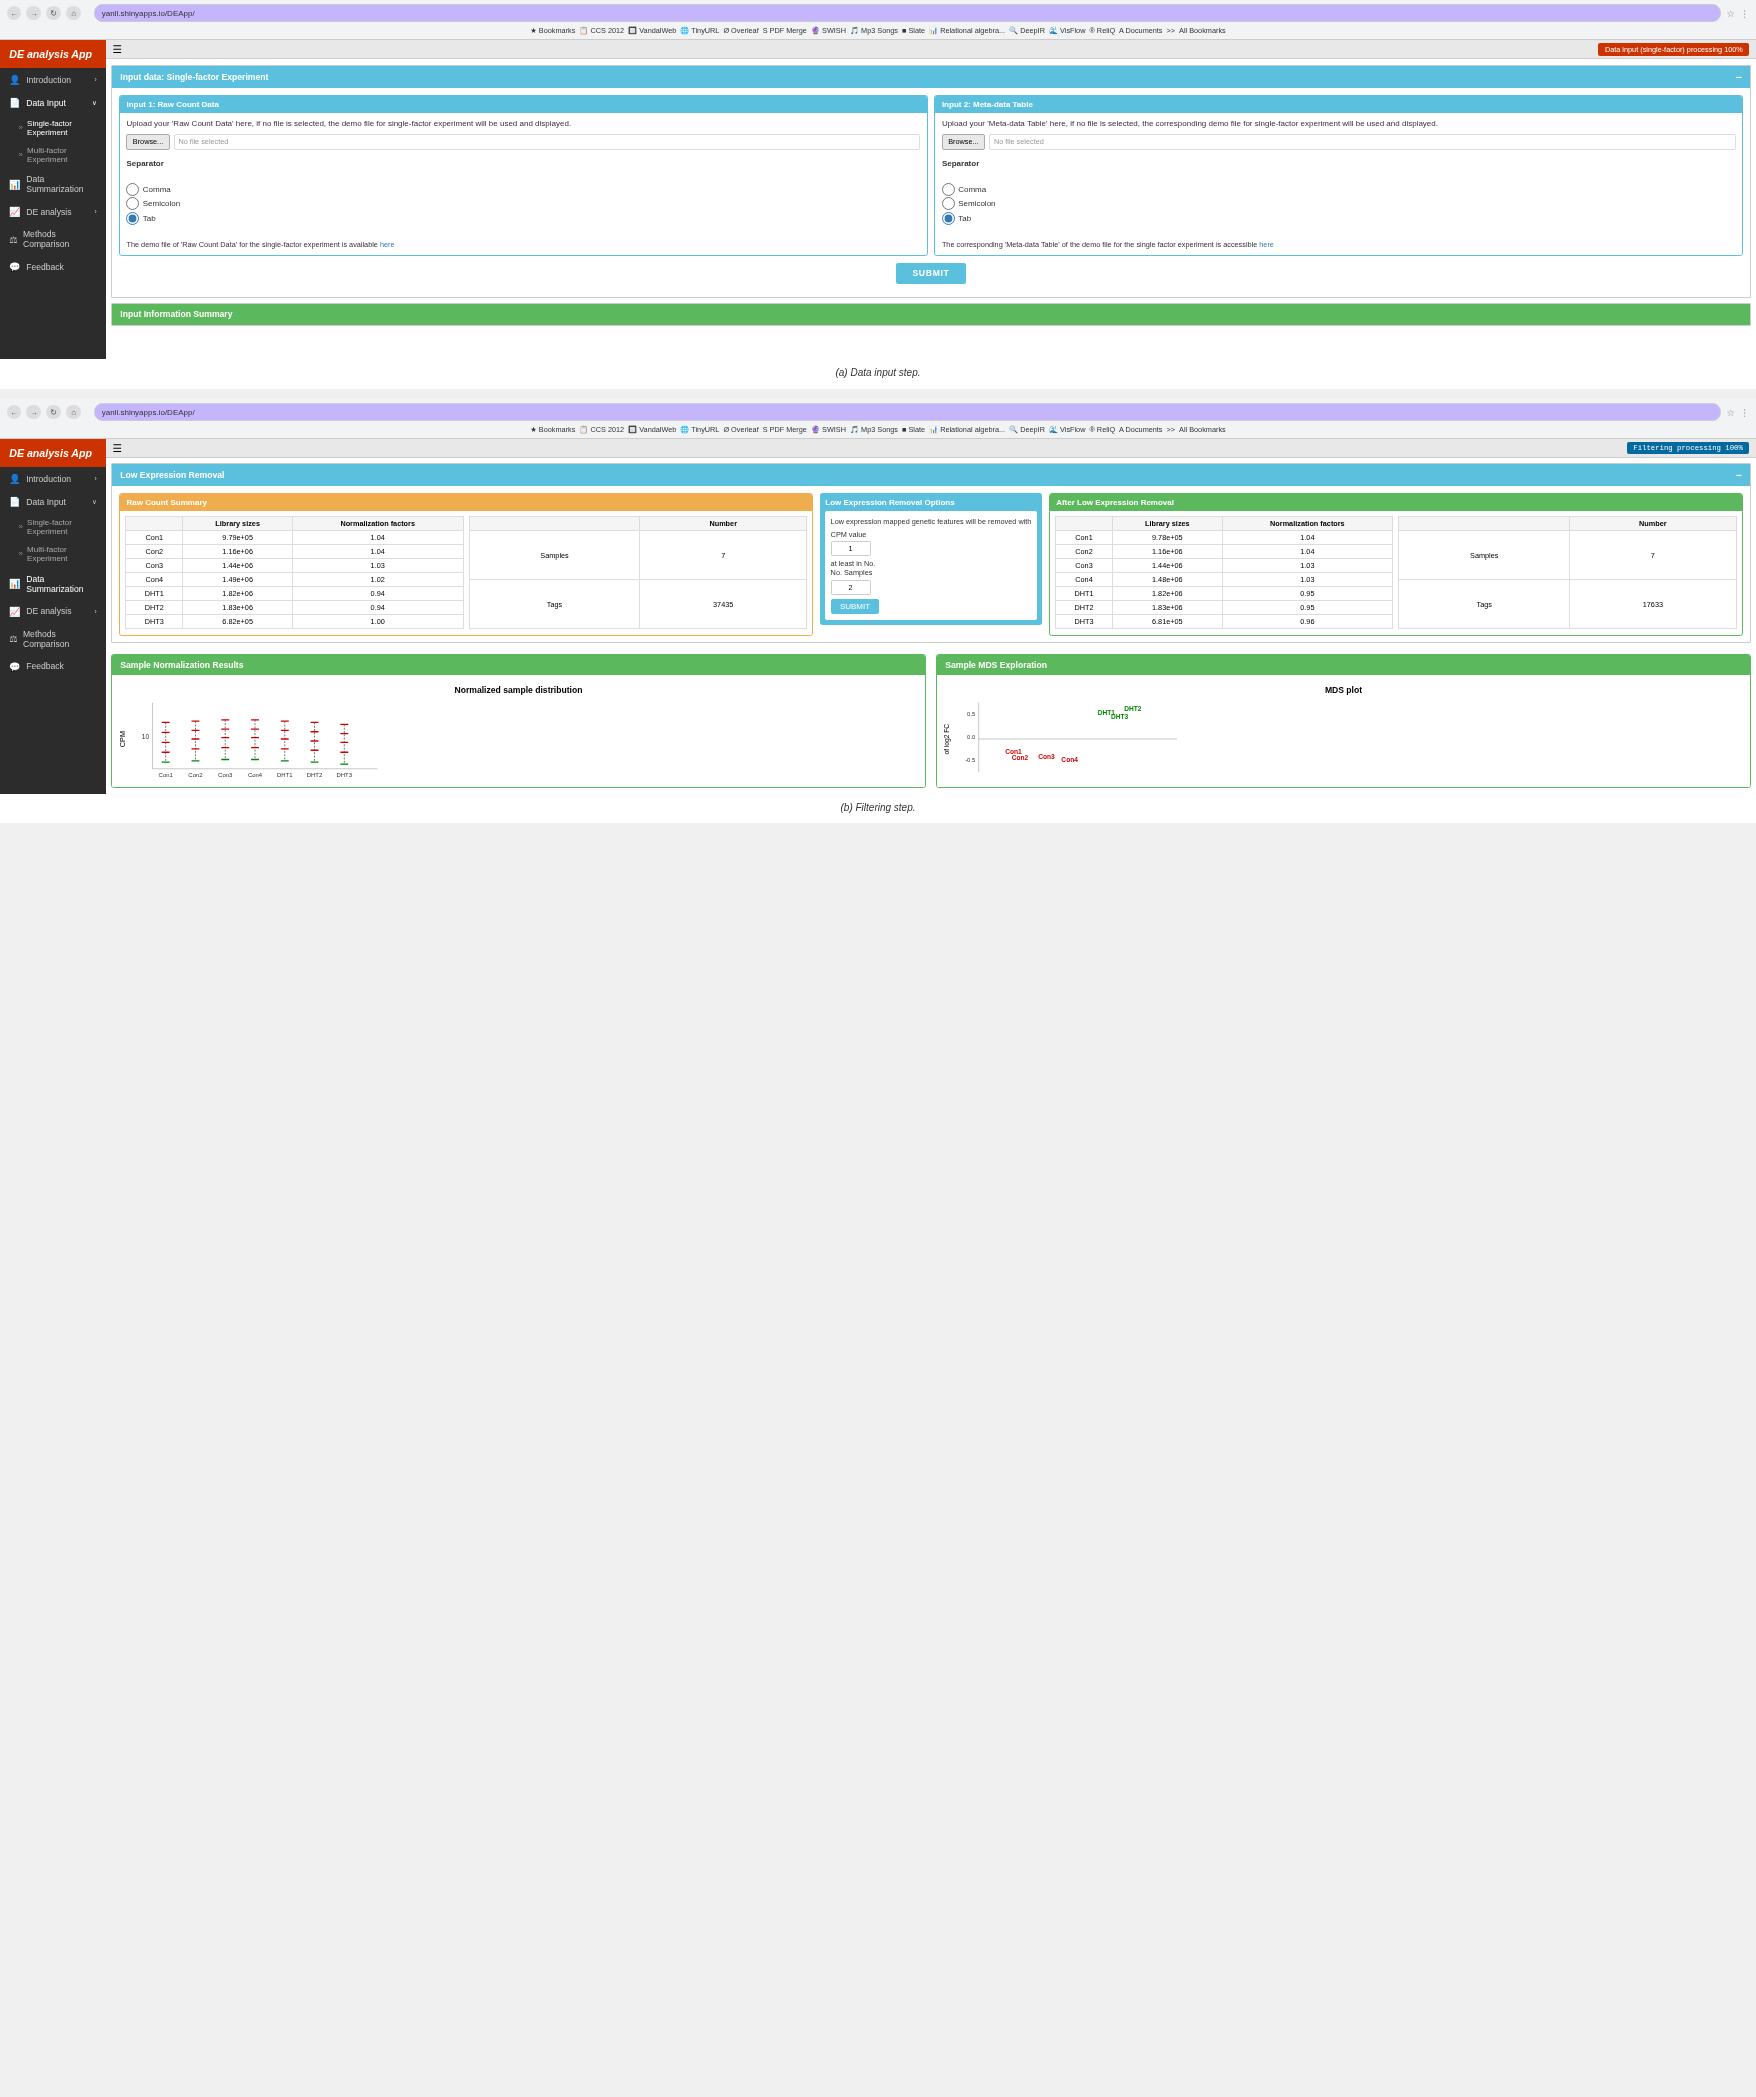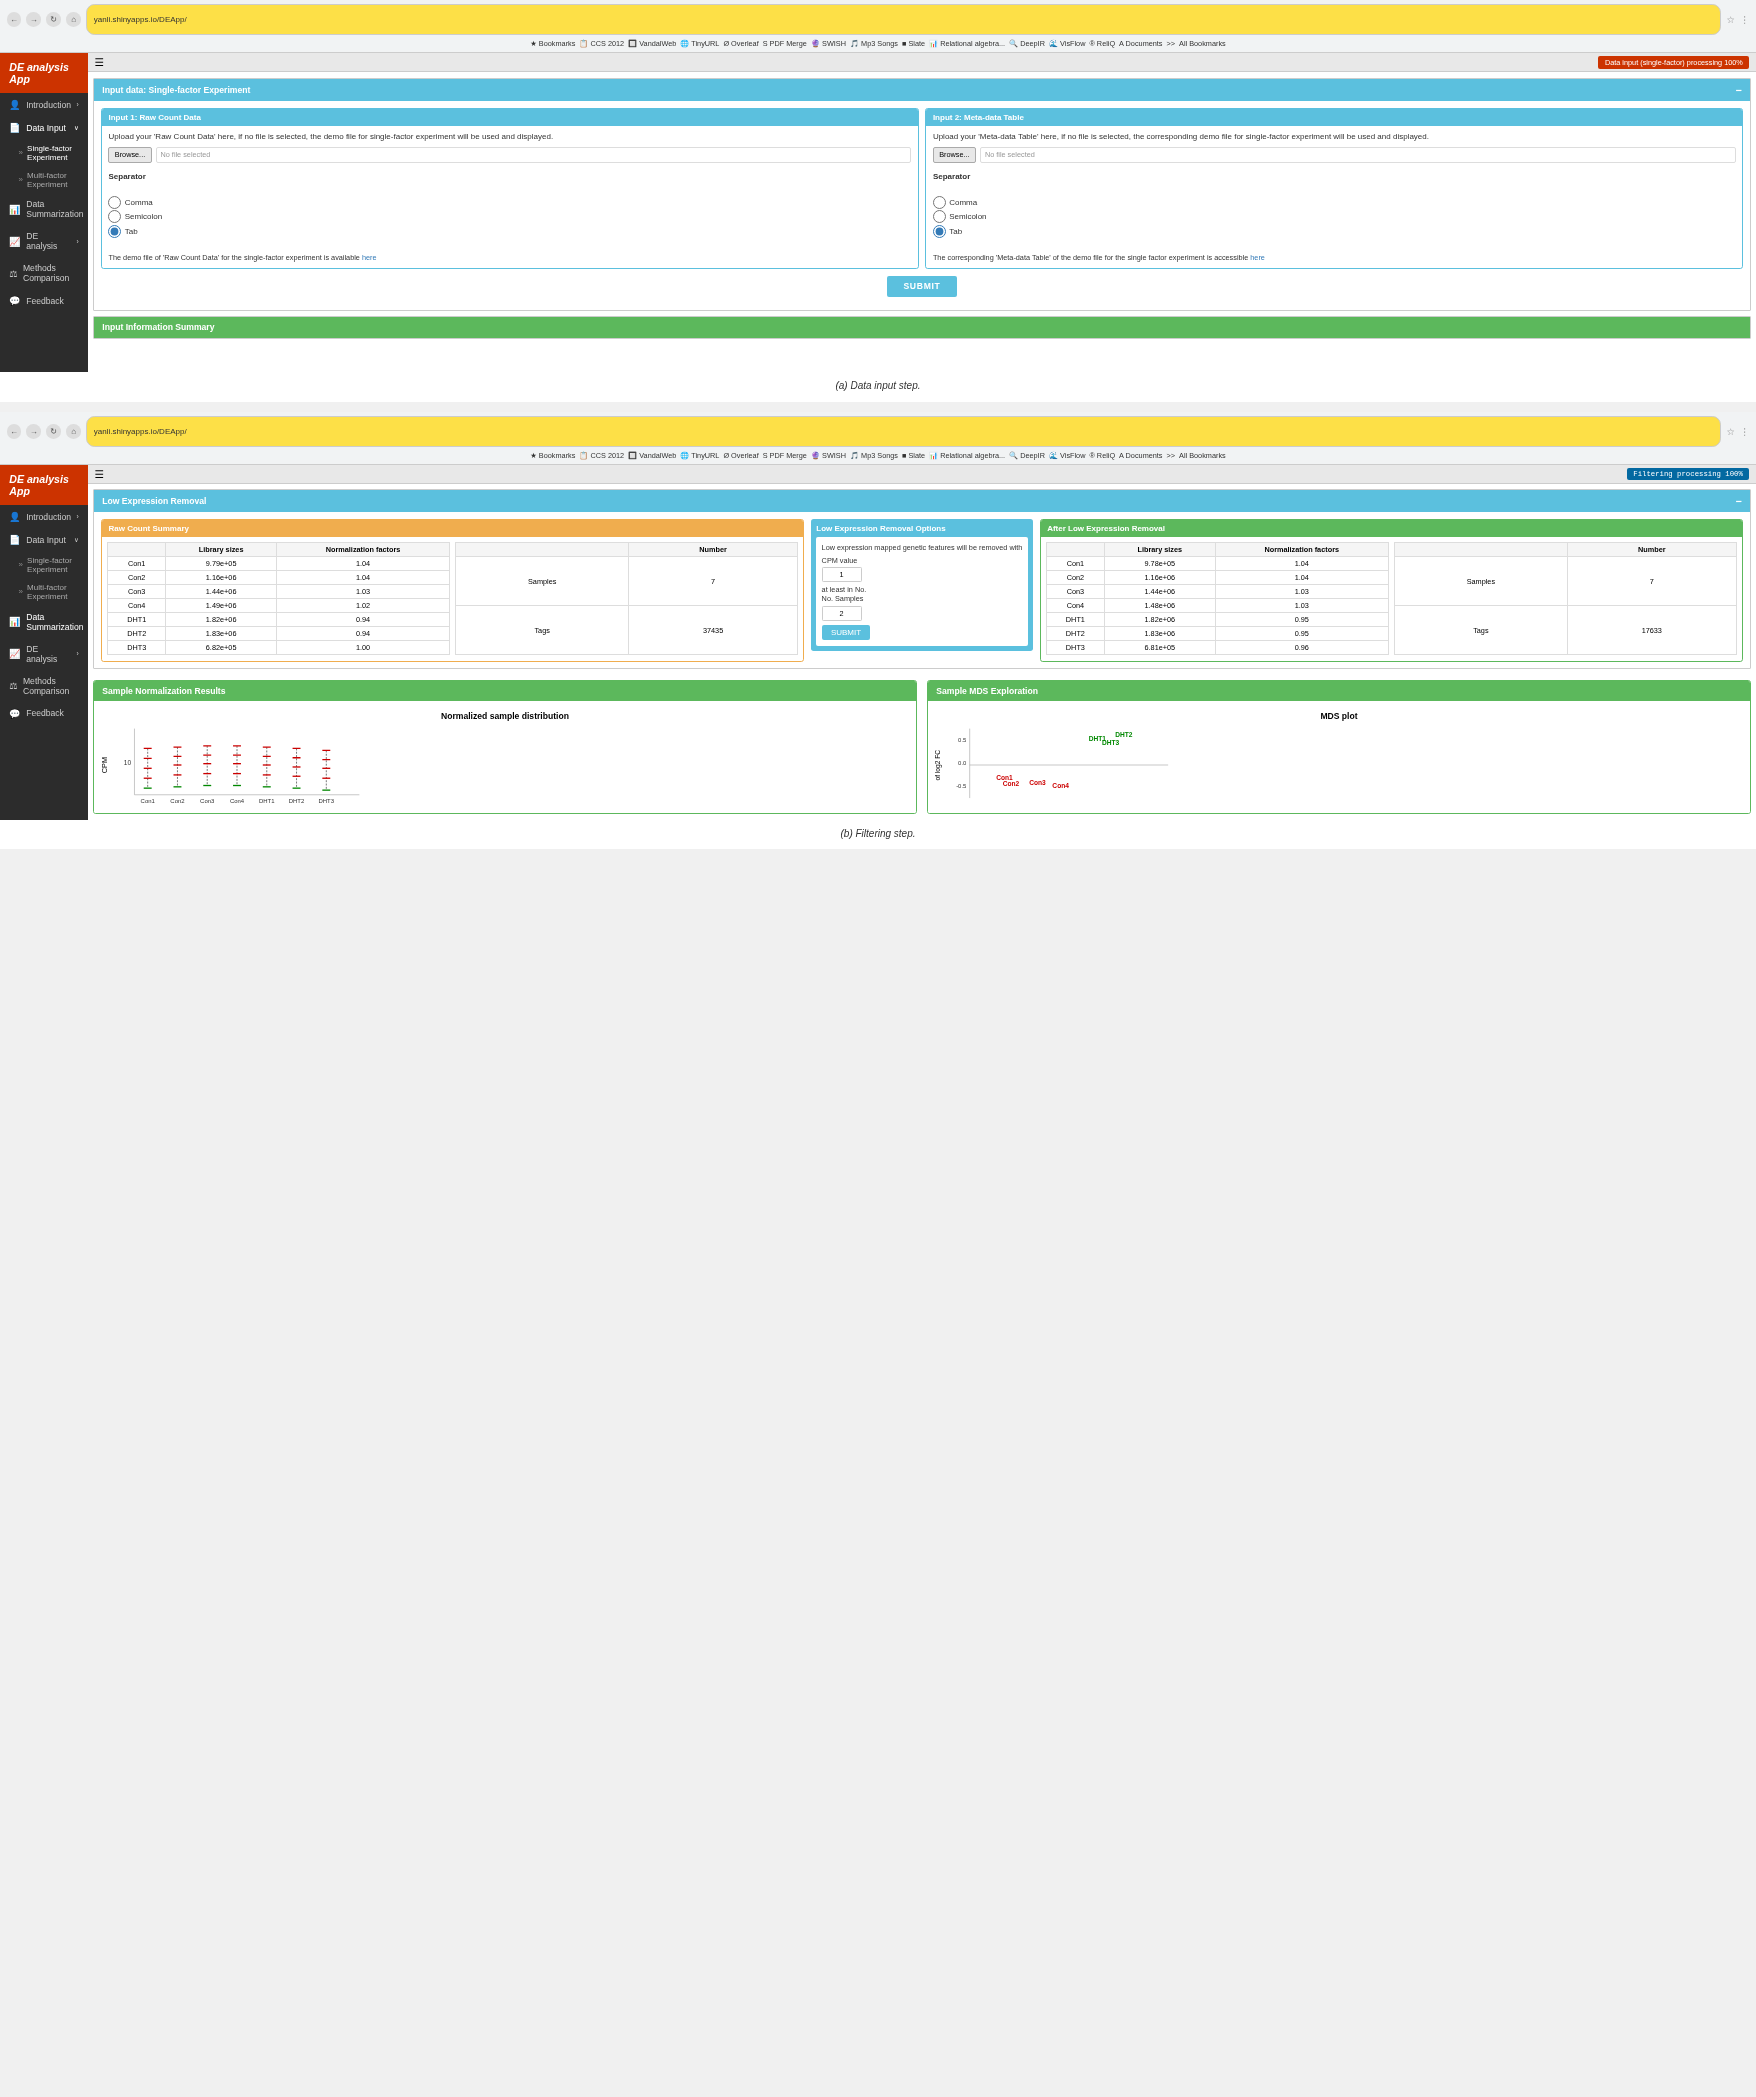--- a/index.html
+++ b/index.html
@@ -13,41 +13,41 @@
     }
     .browser-toolbar {
       display: flex; align-items: center; gap: 5.3px; margin-bottom: 4px;
     }
     .browser-nav-btn {
       width: 14.6px; height: 14.6px; border-radius: 50%; background: #ddd;
       display: flex; align-items: center; justify-content: center;
       font-size: 8px; color: #555; cursor: pointer; border: none;
     }
     .browser-url-bar {
-      flex: 1; height: 31px; border-radius: 8.6px; border: 0.7px solid #ccc;
-      background: #fde047; padding: 0 6.6px; font-size: 8px; color: #333;
+      flex: 1; height: 18px; border-radius: 8.6px; border: 0.7px solid #ccc;
+      background: #c4b5fd; padding: 0 6.6px; font-size: 8px; color: #333; margin-left: 8px;
     }
     .browser-bookmarks {
       display: flex; gap: 4px; font-size: 7.3px; color: #333; overflow: hidden;
       flex-wrap: nowrap; align-items: center; justify-content: center;
     }
     .bookmark-item {
       white-space: nowrap; font-size: 7.3px; color: #333; cursor: pointer;
       display: flex; align-items: center; gap: 1.3px;
     }
 
     
     .app-wrapper {
       background: white;
       width: 100%;
     }
 
     
     .sidebar {
-      width: 88px;
+      width: 106px;
       background: #2c2c2c;
       min-height: 319px;
       flex-shrink: 0;
       padding-top: 0;
     }
     .sidebar-header {
       background: #cc3300;
       color: white;
       padding: 8px 9.3px;
       font-size: 10.6px;

